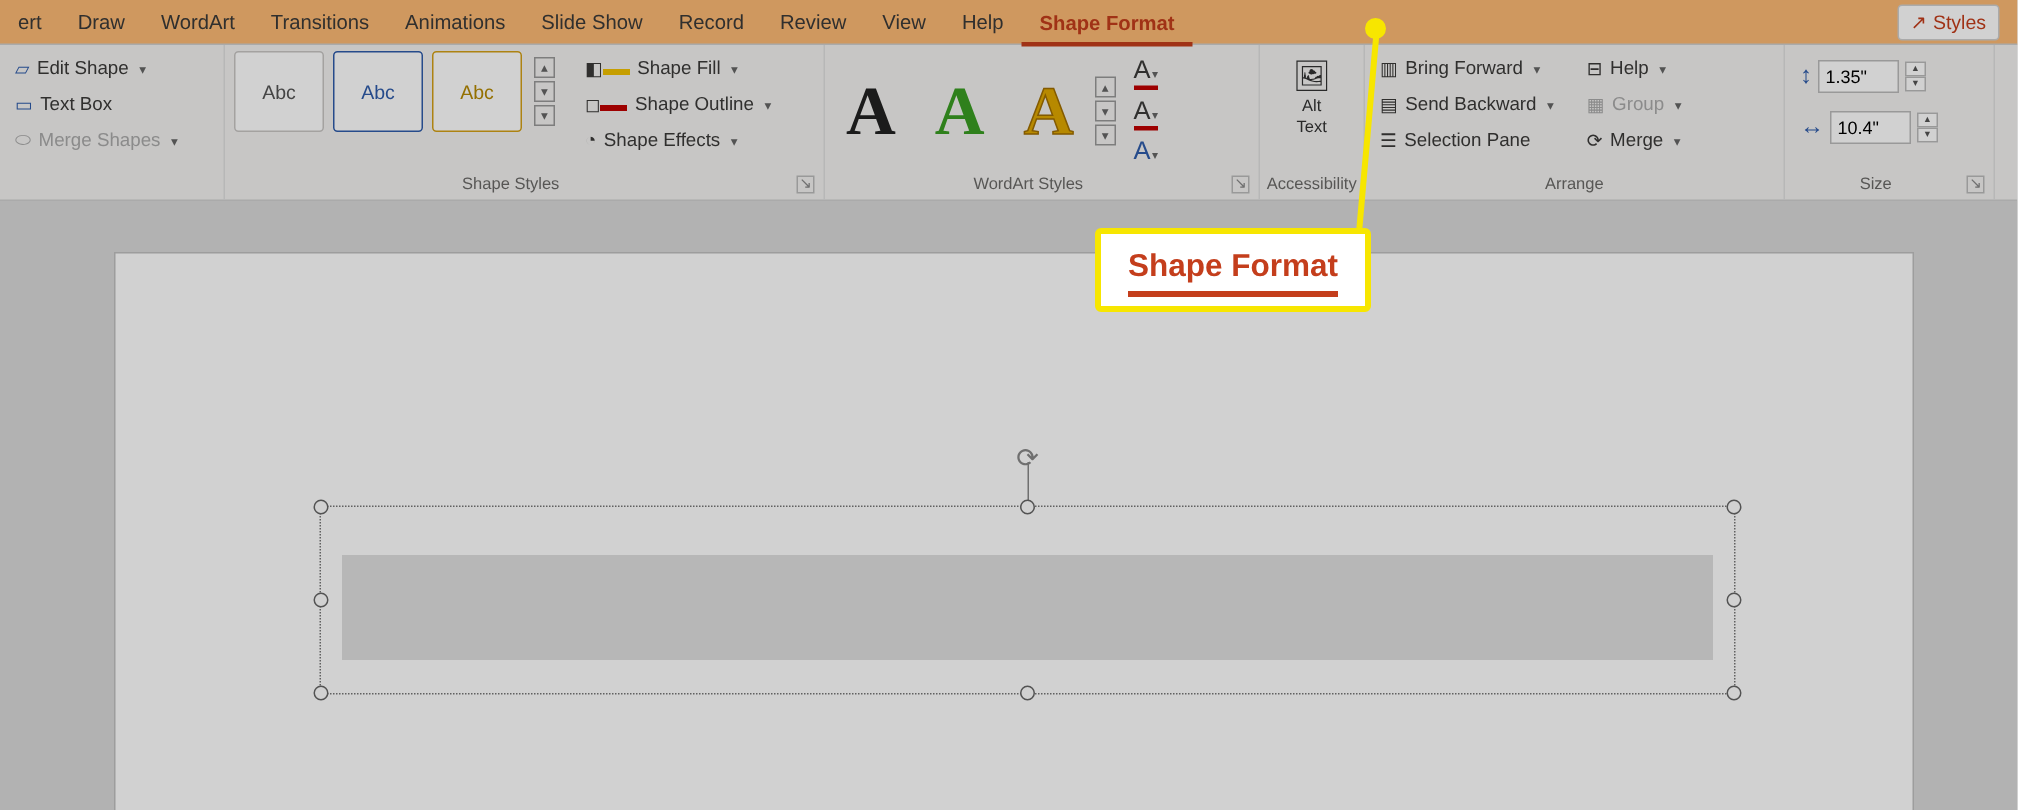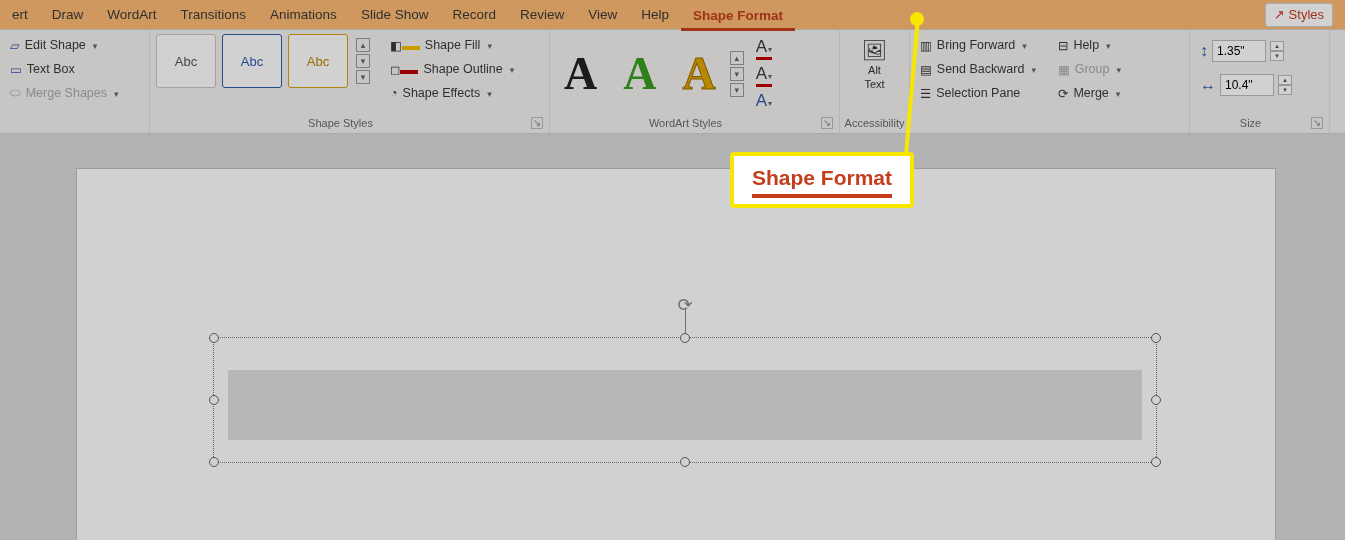--- a/index.html
+++ b/index.html
@@ -198,20 +198,21 @@
             <span>Group</span>
             <span class="dd"></span>
           </div>
         <div class="btn-s">
             <span>⟳</span>
             <span>Merge</span>
             <span class="dd"></span>
           </div>
       </div>
     </div>
+    <div class="group-label">Arrange</div>
   </div>
 
   <div class="group" style="flex:0 0 140px">
     <div class="group-body">
       <div class="col-stack" style="gap:8px;padding:4px">
         <div class="size-row">
           <span style="color:#2f5caa">↕</span>
           <input class="size-in" value="1.35&quot;" style="">
           <div class="spin">
               <span>▴</span>

